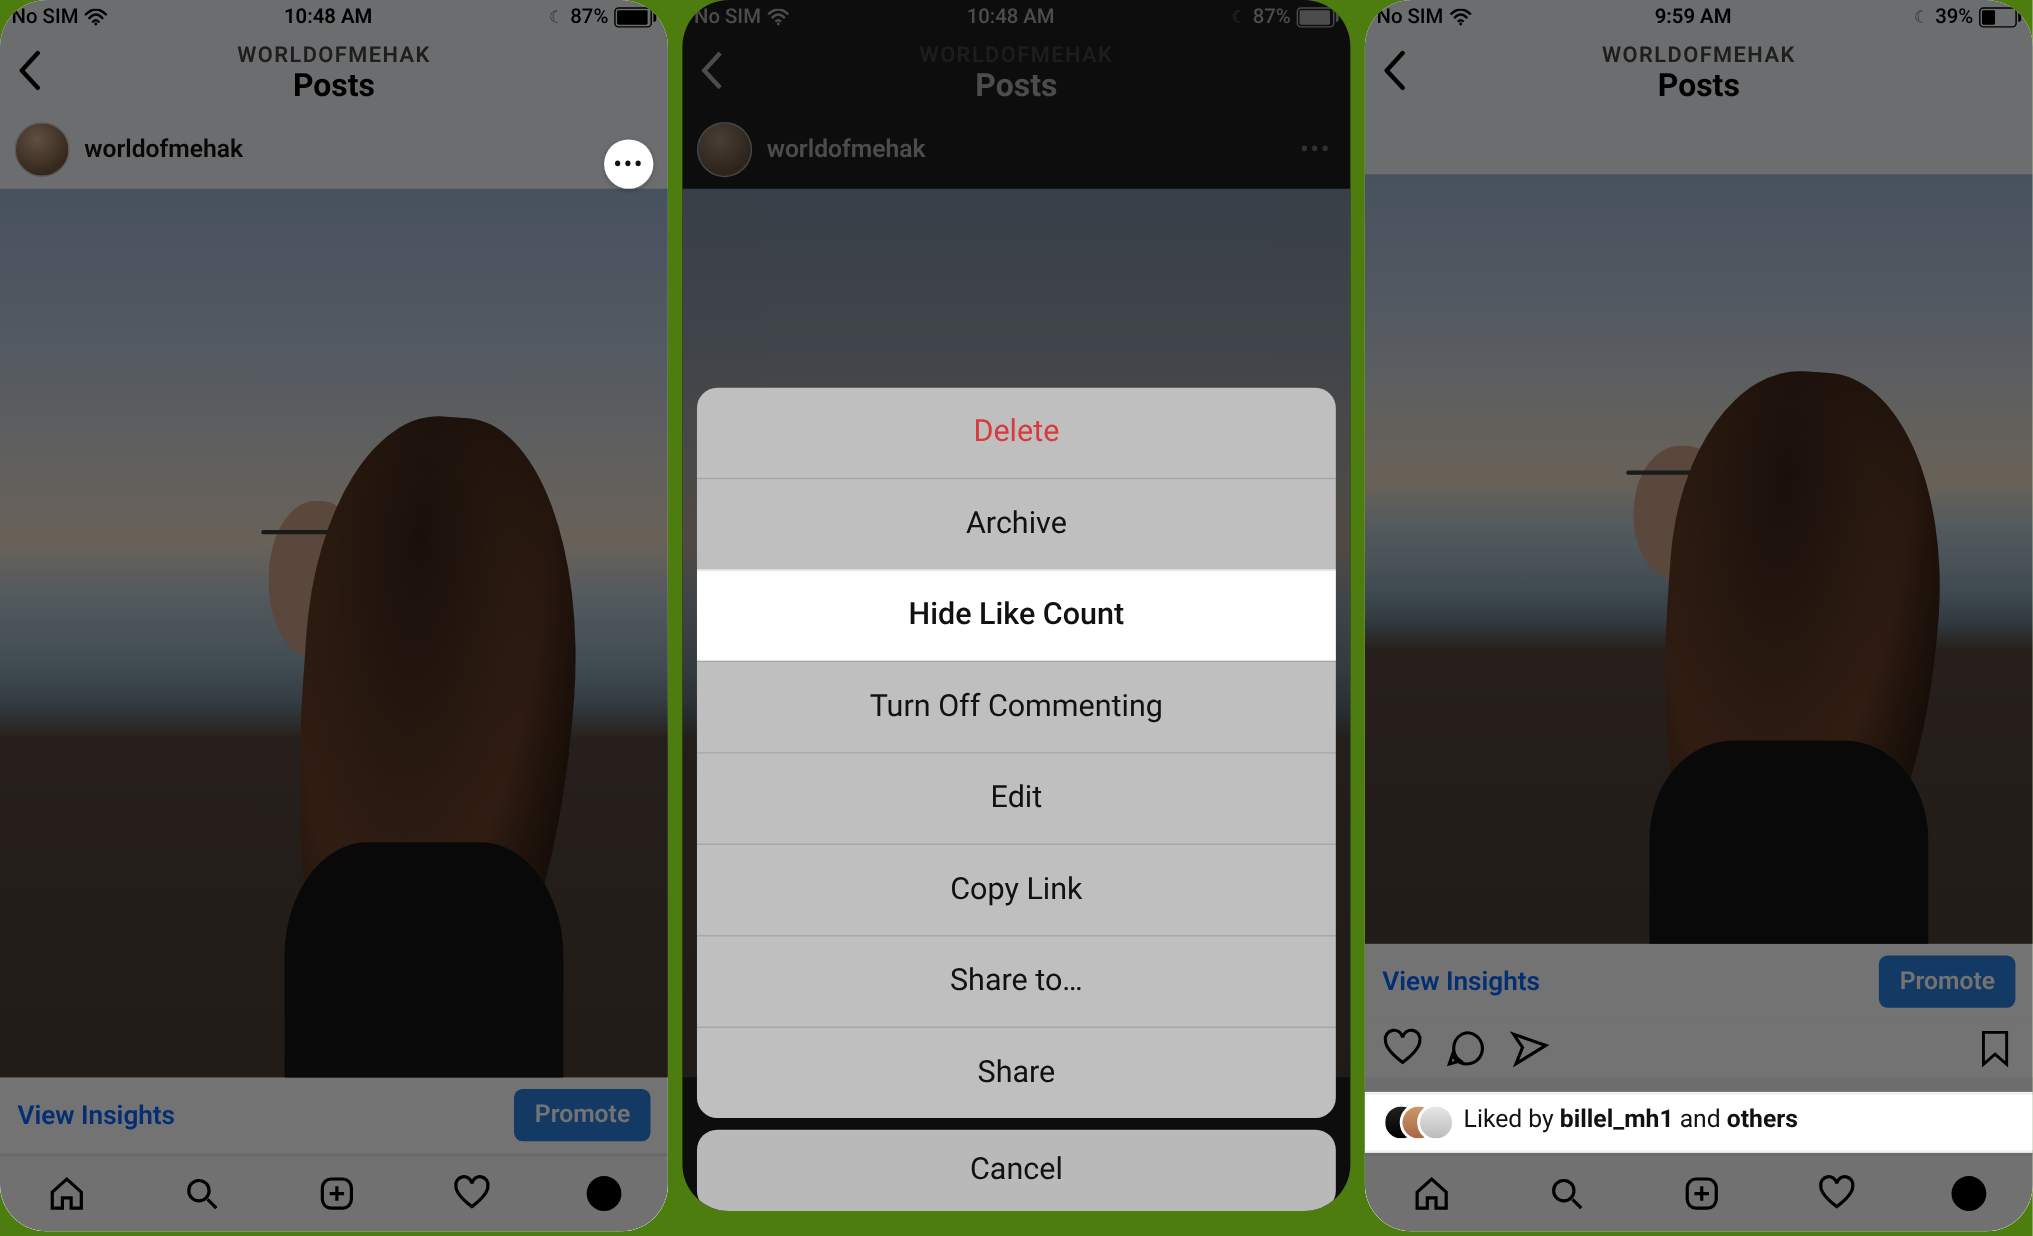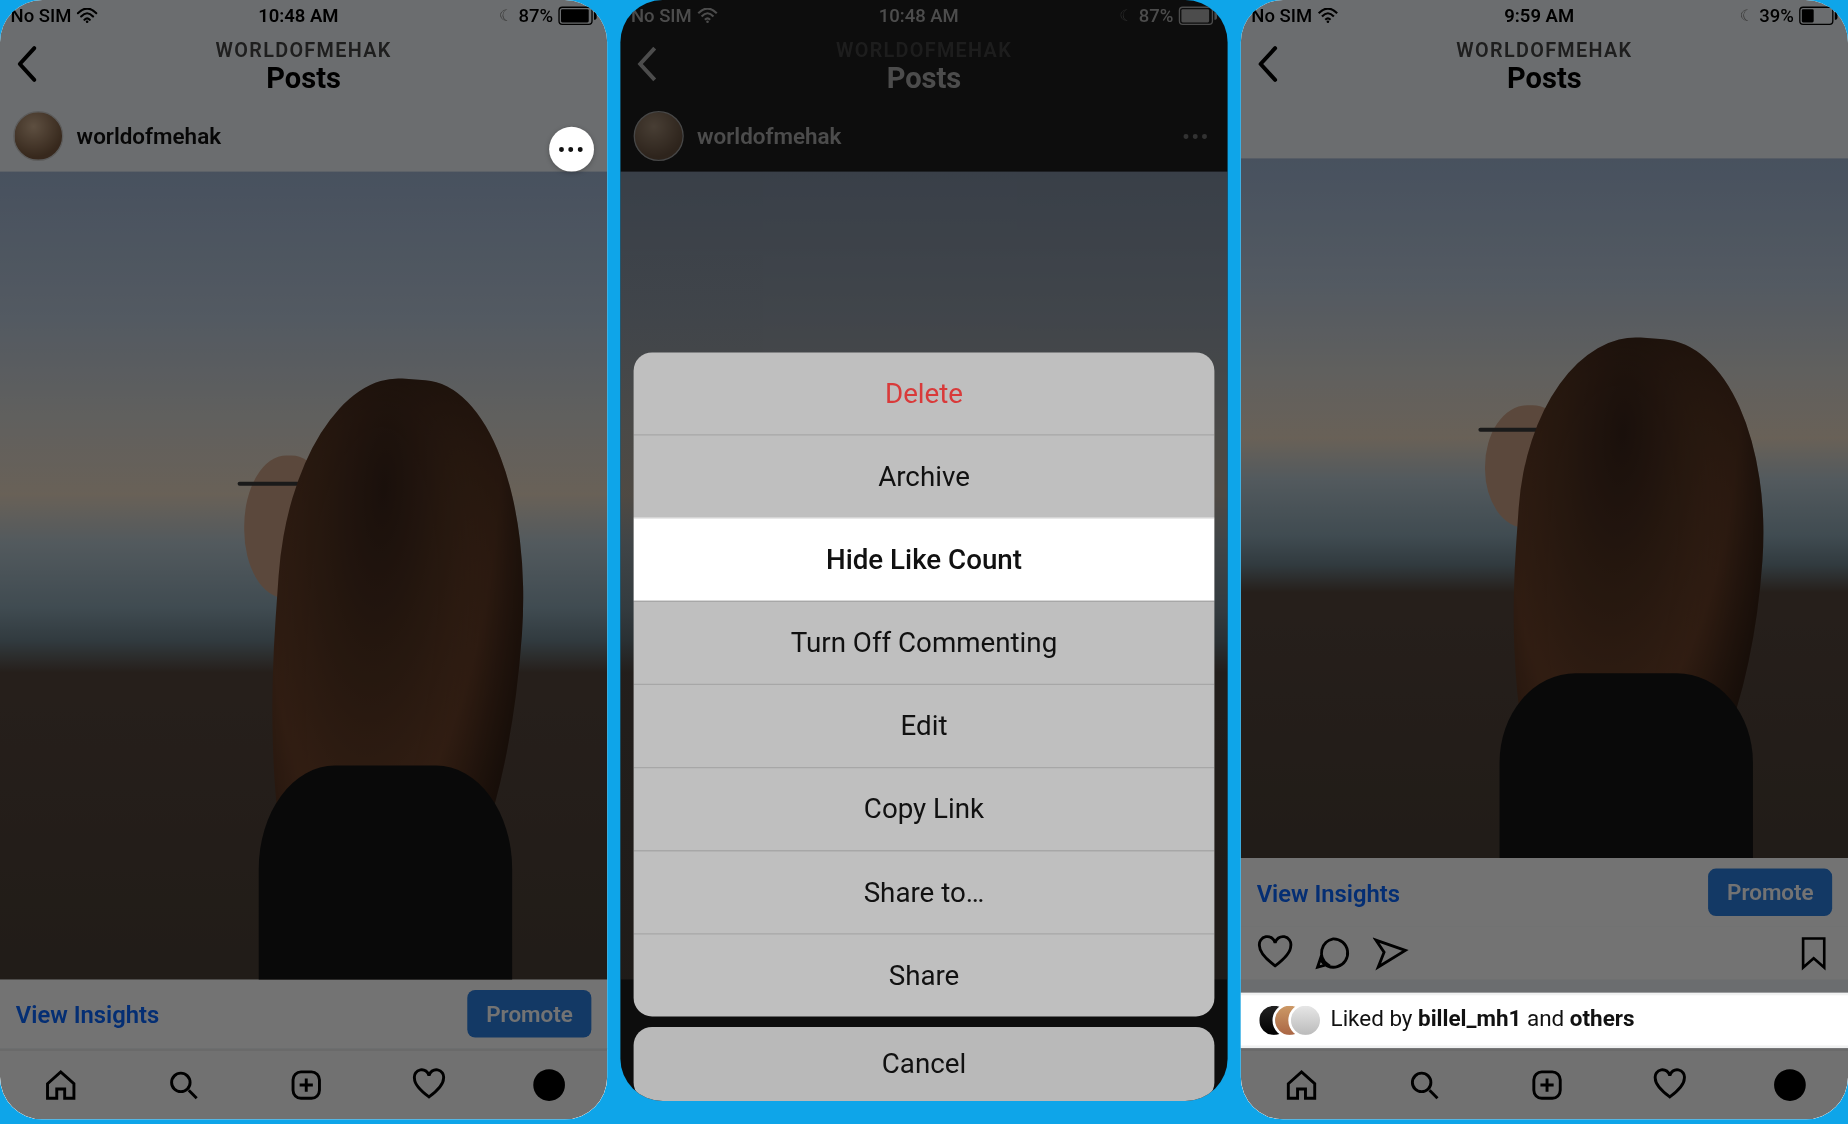--- a/index.html
+++ b/index.html
@@ -2,21 +2,21 @@
 <html><head>
 <meta charset="utf-8">
 <style>
   html,body{
     margin:0;padding:0;width:1848px;height:1124px;
     background:#fff;
     font-family:-apple-system,BlinkMacSystemFont,"Segoe UI",Roboto,Helvetica,Arial,sans-serif;
     overflow:hidden;
   }
   .stage{
-    position:relative;width:1848px;height:1124px;background:#0ea5e9;
+    position:relative;width:1848px;height:1124px;background:#4d7c0f;
   }
   .phone{
     position:absolute;top:0;overflow:hidden;background:#eef2f5;
     border-radius:32px;
   }
   .phone1{left:0;width:460px;height:848px;}
   .phone2{left:470px;width:460px;height:834px;border-radius:32px;}
   .phone3{left:940px;width:460px;height:848px;}
 
   

